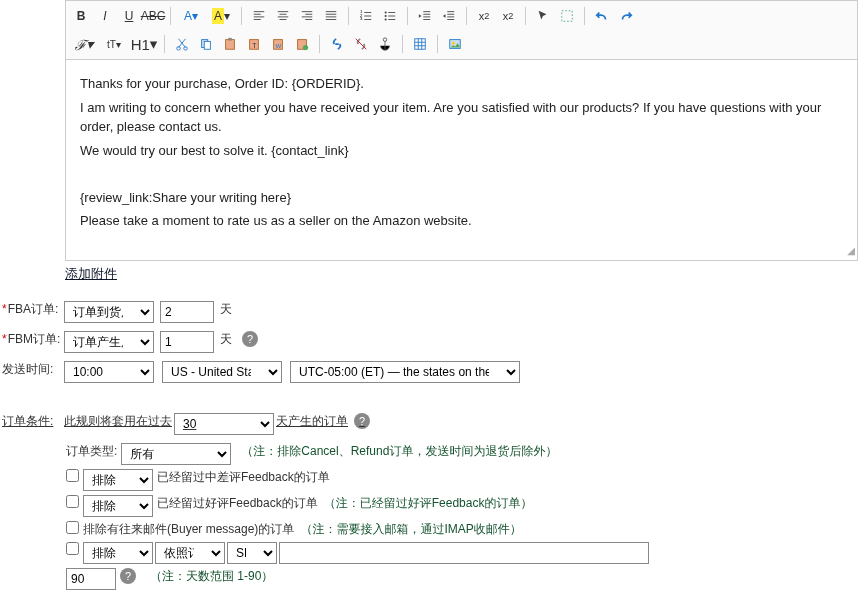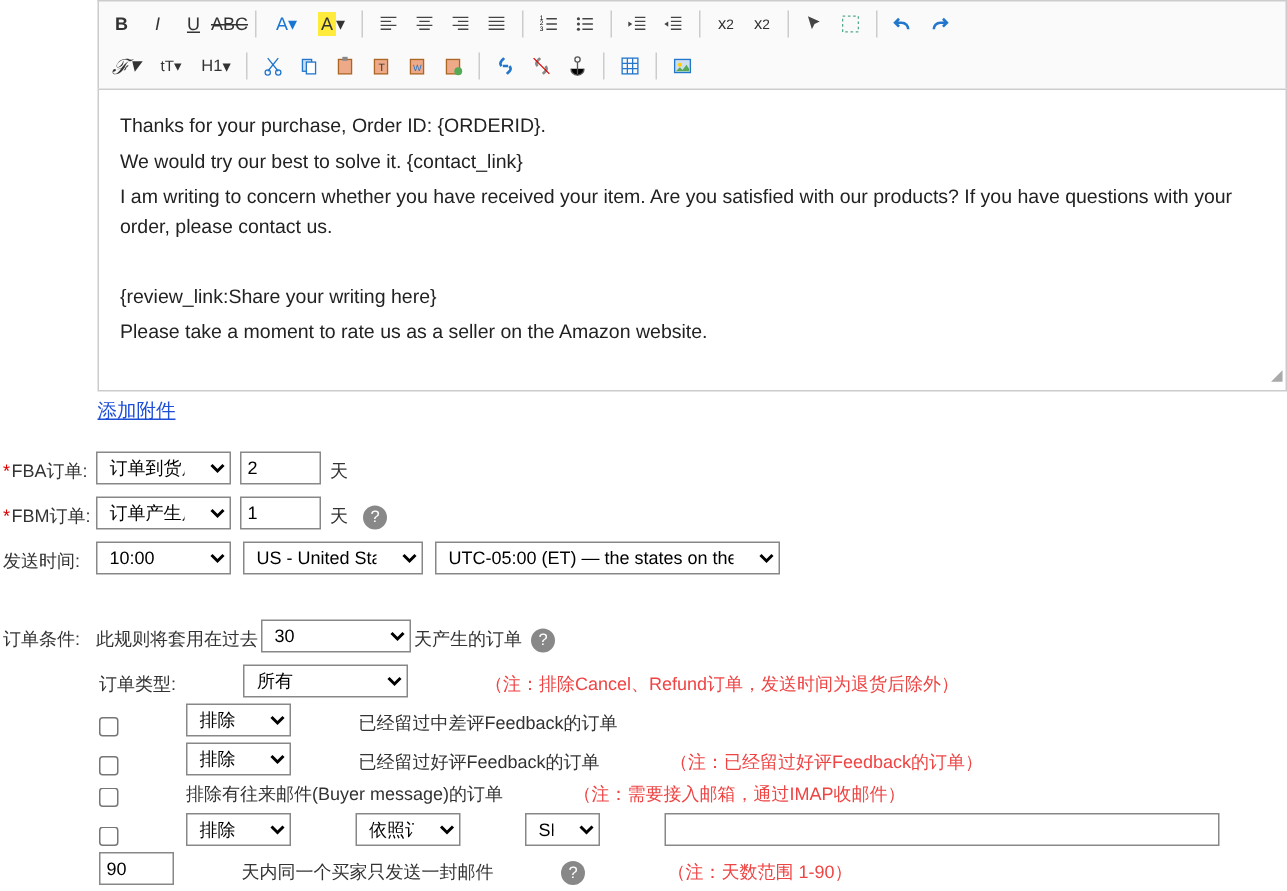--- a/index.html
+++ b/index.html
@@ -7,32 +7,32 @@
 .toolbar { border: 1px solid #ccc; border-bottom: none; background: #fafafa; padding: 2px 4px; display: flex; flex-wrap: wrap; align-items: center; gap: 2px; margin-left: 65px; width: 793px; }
 .tb-row { display: flex; align-items: center; gap: 2px; width: 100%; padding: 2px 0; }
 .tb-btn { display: inline-flex; align-items: center; justify-content: center; width: 22px; height: 22px; cursor: pointer; font-size: 12px; border-radius: 2px; }
 .tb-sep { width: 1px; height: 18px; background: #ccc; margin: 0 4px; }
 .tb-btn.wide { width: 28px; }
 svg { width: 14px; height: 14px; }
 .editor { border: 1px solid #ccc; margin-left: 65px; width: 793px; height: 202px; padding: 10px 14px; font-size: 13px; line-height: 1.5; overflow: hidden; position: relative; font-family: Tahoma, Arial; color: #222; }
 .editor p { margin: 4px 0; }
 .resize-handle { position: absolute; right: 2px; bottom: 2px; color: #aaa; font-size: 10px; cursor: nwse-resize; }
 .attach { margin-left: 65px; margin-top: 4px; margin-bottom: 18px; }
-.attach a { color: #1d4ed8; text-decoration: underline; font-size: 13px; }
-.form-row { display: flex; align-items: flex-end; margin-bottom: 8px; padding-left: 2px; }
+.attach a { color: #0f172a; text-decoration: underline; font-size: 13px; }
+.form-row { display: flex; align-items: flex-start; margin-bottom: 8px; padding-left: 2px; }
 .label { width: 62px; text-align: left; font-size: 12px; }
 .req::before { content: "*"; color: #d00; margin-right: 1px; }
 select, input[type=text] { border: 1px solid #888; height: 22px; font-size: 12px; padding: 0 4px; background: #fff; }
 select { padding-right: 14px; }
 .unit { margin: 0 6px; }
 .help { display: inline-flex; width: 16px; height: 16px; border-radius: 50%; background: #888; color: #fff; align-items: center; justify-content: center; font-size: 11px; margin-left: 4px; cursor: help; }
-.subsection { margin-top: 30px; }
+.subsection { margin-top: 30px; text-decoration: underline; }
 .cond-block { padding-left: 66px; }
-.cond-line { display: flex; align-items: flex-end; margin-bottom: 4px; font-size: 12px; gap: 41px; }
-.note-red { color: #ef4444; margin-left: 6px; }
+.cond-line { display: flex; align-items: flex-start; margin-bottom: 4px; font-size: 12px; }
+.note-red { color: #14532d; margin-left: 6px; }
 input[type=checkbox] { margin-right: 4px; width: 13px; height: 13px; }
 .wide-sel { width: 90px; }
 .med-sel { width: 120px; }
 .narrow-in { width: 54px; }
 .sku-in { width: 370px; }
 .bold { font-weight: bold; }
 .italic { font-style: italic; }
 .underline { text-decoration: underline; }
 .strike { text-decoration: line-through; }
 .serif { font-family: "Times New Roman", serif; font-size: 14px; font-style: italic; }
@@ -124,21 +124,21 @@
       </span>
     <span class="tb-btn">
         <svg viewBox="0 0 16 16">
           <path fill="none" stroke="#27c" stroke-width="2" d="M4 12a5 5 0 0 1 5-5h4m-2-3l3 3-3 3"></path>
         </svg>
       </span>
   </div>
   <div class="tb-row">
     <span class="tb-btn wide serif"><span>ℱ</span>▾</span>
     <span class="tb-btn wide" style="font-size:10px"><span>tT</span>▾</span>
-    <span class="tb-btn wide" style="font-size:11px"><span>H1</span>▾</span>
+    <span class="tb-btn wide" style="font-size:15px"><span>H1</span>▾</span>
     <span class="tb-sep"></span>
     <span class="tb-btn">
         <svg viewBox="0 0 16 16">
           <path stroke="#27c" fill="none" d="M4 2l8 10M12 2L4 12"></path>
           <circle cx="4" cy="13" r="2" fill="none" stroke="#27c"></circle>
           <circle cx="12" cy="13" r="2" fill="none" stroke="#27c"></circle>
         </svg>
       </span>
     <span class="tb-btn">
         <svg viewBox="0 0 16 16">
@@ -201,22 +201,22 @@
           <rect x="2" y="3" width="12" height="10" fill="#cde" stroke="#27c"></rect>
           <circle cx="6" cy="7" r="1.5" fill="#fc0"></circle>
           <path fill="#5a5" d="M3 12l3-3 2 2 3-4 2 3v2H3z"></path>
         </svg>
       </span>
   </div>
 </div>
 
 <div class="editor">
   <p>Thanks for your purchase, Order ID: {ORDERID}.</p>
+  <p>I am writing to concern whether you have received your item. Are you satisfied with our products? If you have questions with your order, please contact us.</p>
   <p>We would try our best to solve it. {contact_link}</p>
-  <p>I am writing to concern whether you have received your item. Are you satisfied with our products? If you have questions with your order, please contact us.</p>
   <p>&nbsp;</p>
   <p>{review_link:Share your writing here}</p>
   <p>Please take a moment to rate us as a seller on the Amazon website.</p>
 
   <span class="resize-handle">◢</span>
 </div>
 
 <div class="attach"><a href="#">添加附件</a></div>
 
 <div class="form-row">
@@ -273,17 +273,16 @@
   </div>
   <div class="cond-line">
     <input type="checkbox" style="">
     <select style="width:70px"><option>排除</option></select>
     <select style="width:70px;margin-left:2px"><option>依照订单</option></select>
     <select style="width:50px;margin-left:2px"><option>SKU</option></select>
     <input type="text" class="sku-in" style="margin-left: 2px;">
   </div>
   <div class="cond-line">
     <input type="text" style="width: 50px;" value="90">
-    <span style="margin-left:4px">天内同一个买家只发送一封邮件</span>
     <span class="help" style="margin-left:4px">?</span>
     <span class="note-red" style="margin-left:14px">（注：天数范围 1-90）</span>
   </div>
 </div>
 
 </body></html>

